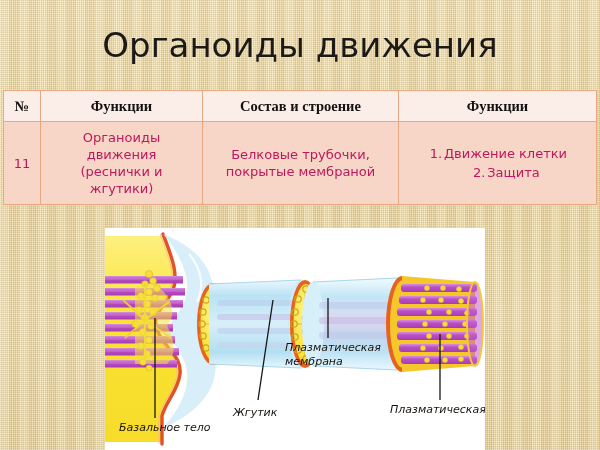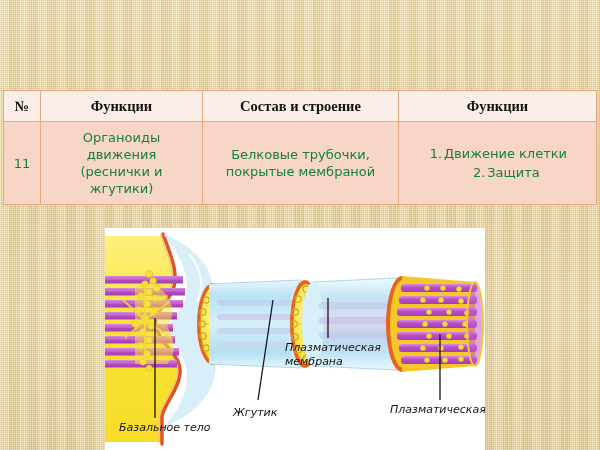--- a/index.html
+++ b/index.html
@@ -84,21 +84,21 @@
     font-weight: bold;
     font-size: 14.5px;
     height: 26px;
     color: #141210;
   }
   table.datatable tbody td {
     background: #f7d6c7;
     font-family: "DejaVu Sans", sans-serif;
     font-size: 13px;
     line-height: 17px;
-    color: #15803d;
+    color: #be185d;
     height: 78px;
   }
   td.col-num { width: 30px; margin-left: 8px; }
   td.col-name { width: 155px; }
   td.col-struct { width: 189px; }
   td.col-func { width: auto; }
   th.col-num { width: 30px; }
   th.col-name { width: 155px; }
   th.col-struct { width: 189px; }
 
@@ -146,20 +146,21 @@
   #lbl-basal { left: 14px; top: 193px; }
   #lbl-flag  { left: 128px; top: 178px; }
   #lbl-plasma{ left: 180px; top: 113px; }
   #lbl-micro { left: 285px; top: 175px; }
 </style>
 </head>
 <body>
 
 <div id="slide">
 
+  <div id="title">Органоиды движения</div>
 
   <div id="table-wrap">
     <table class="datatable">
       <thead>
         <tr>
           <th class="col-num">№</th>
           <th class="col-name">Функции</th>
           <th class="col-struct">Состав и строение</th>
           <th class="col-func">Функции</th>
         </tr>

